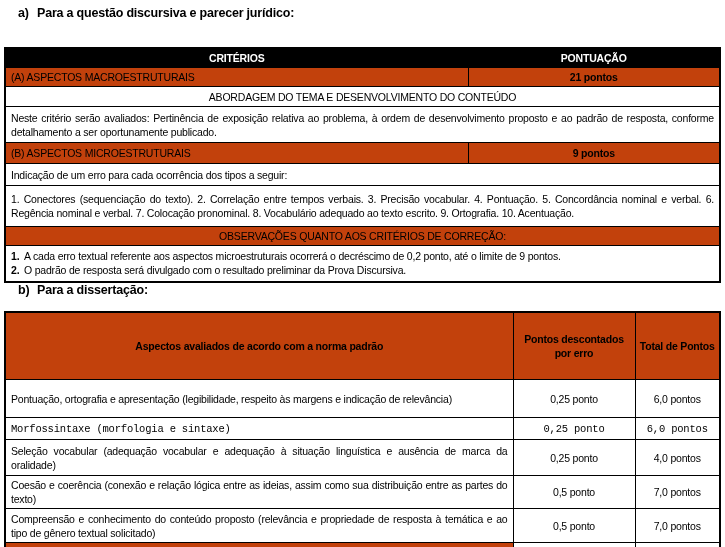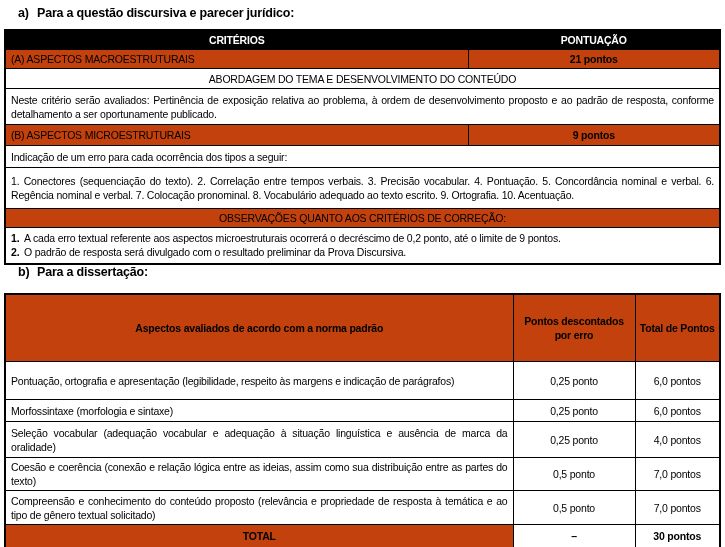--- a/index.html
+++ b/index.html
@@ -33,21 +33,21 @@
     letter-spacing: -0.2px;
   }
   td, th {
     border: 1px solid #000000;
     padding: 2px 5px;
     vertical-align: middle;
     font-weight: normal;
     text-align: left;
     overflow: hidden;
   }
-  .t1 { margin-top: 9px; padding-left: 7px; }
+  .t1 { margin-top: 27px; padding-left: 7px; }
   .t2 { margin-top: 14px; }
 
   .black-head { background: #000000; color: #ffffff; font-weight: bold; text-align: center; }
   .shade      { background: #c2410c; }
   .center     { text-align: center; }
   .justify    { text-align: justify; }
   .bold       { font-weight: bold; }
   .nowrap     { white-space: nowrap; }
 
   
@@ -61,21 +61,21 @@
   .t1 .r-obsh td   { height: 13px; }
   .t1 .r-obs td    { height: 30px; vertical-align: top; padding-top: 3px; }
 
   .obs-line { display: flex; }
   .obs-line .obs-num { font-weight: bold; width: 13px; flex: none; }
   .obs-line .obs-text { flex: 1; }
 
   
   .t2 .r-head td { height: 34px; text-align: center; font-weight: bold; }
   .t2 .r1 td { height: 33px; }
-  .t2 .r2 td { height: 17px; }
+  .t2 .r2 td { height: 17px; font-family: Liberation Mono, monospace; }
   .t2 .r3 td { height: 31px; }
   .t2 .r4 td { height: 27px; }
   .t2 .r5 td { height: 29px; }
   .t2 .r-total td { height: 18px; }
 </style>
 </head>
 <body>
 
 <div class="page">
 
@@ -141,21 +141,21 @@
         <col style="width:122px">
         <col style="width:85px">
       </colgroup>
     <tbody>
         <tr class="r-head shade">
       <td class="shade">Aspectos avaliados de acordo com a norma padrão</td>
       <td class="shade">Pontos descontados por erro</td>
       <td class="shade nowrap" style="padding:16px 1px">Total de Pontos</td>
     </tr>
     <tr class="r1">
-      <td class="justify">Pontuação, ortografia e apresentação (legibilidade, respeito às margens e indicação de parágrafos)</td>
+      <td class="justify">Pontuação, ortografia e apresentação (legibilidade, respeito às margens e indicação de relevância)</td>
       <td class="center">0,25 ponto</td>
       <td class="center">6,0 pontos</td>
     </tr>
     <tr class="r2">
       <td class="justify">Morfossintaxe (morfologia e sintaxe)</td>
       <td class="center">0,25 ponto</td>
       <td class="center">6,0 pontos</td>
     </tr>
     <tr class="r3">
       <td class="justify">Seleção vocabular (adequação vocabular e adequação à situação linguística e ausência de marca da oralidade)</td>

